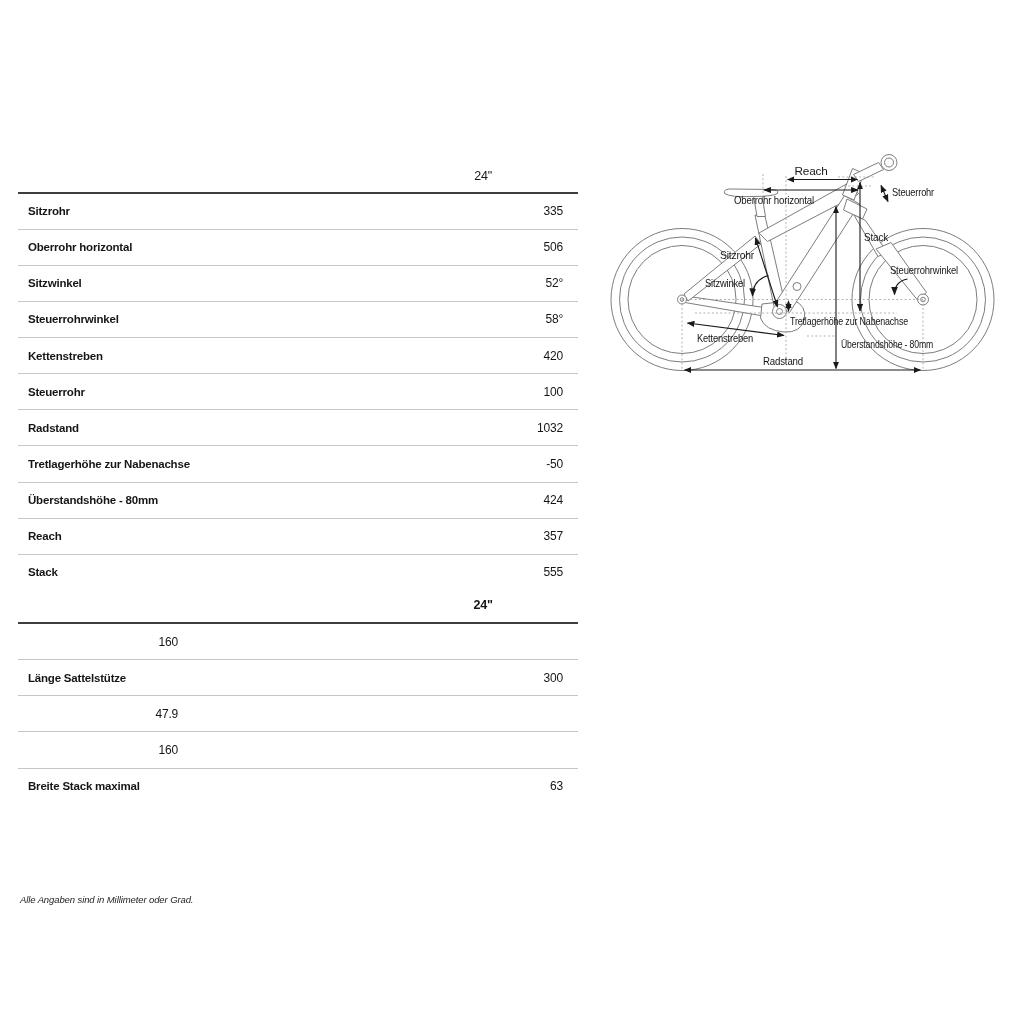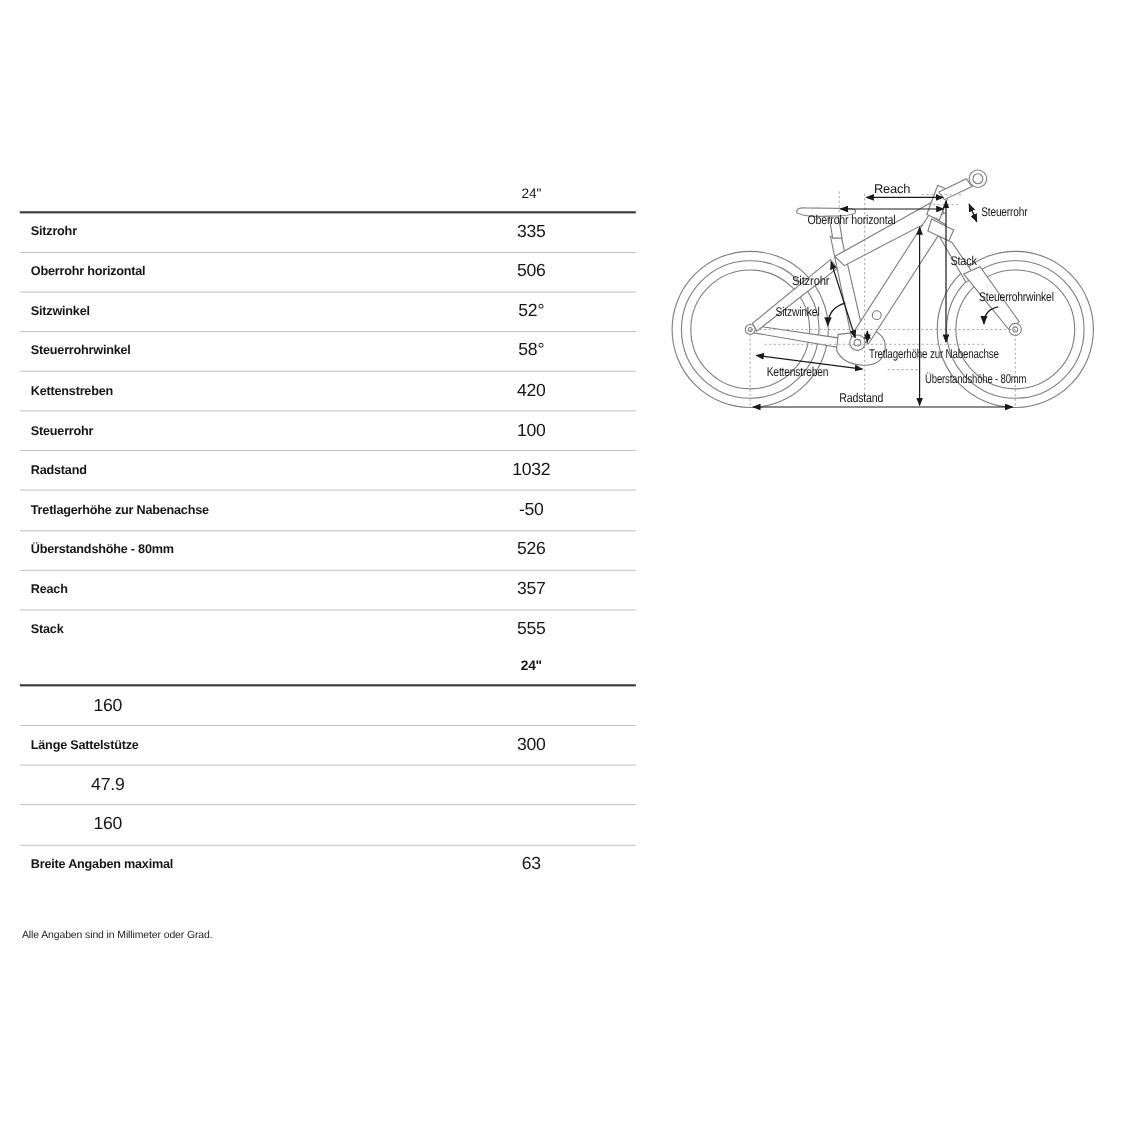--- a/index.html
+++ b/index.html
@@ -5,26 +5,26 @@
   html,body{margin:0;padding:0;background:#fff;}
   .page{position:relative;width:1020px;height:1020px;background:#fff;overflow:hidden;
         font-family:"Liberation Sans",sans-serif;color:#161616;}
   .geo-table{position:absolute;left:18px;width:560px;}
   .geo-table .thead{display:flex;align-items:center;border-bottom:2px solid #3d3d3d;}
   .geo-table.t1 .thead{height:31.5px;}
   .geo-table.t2 .thead{height:34px;}
   .geo-table .row{display:flex;align-items:center;height:35.15px;border-bottom:1px solid #c6c6c6;}
   .geo-table .row:last-child{border-bottom:none;}
   .lbl{flex:1;padding-left:10px;font-weight:bold;font-size:11.5px;letter-spacing:-0.2px;}
-  .val{width:160px;margin-right:15px;text-align:center;font-size:16px;letter-spacing:-0.2px;}
+  .val{width:160px;margin-right:15px;text-align:right;font-size:12px;letter-spacing:-0.2px;}
   .hd-spacer{flex:1;}
   .hd-val{width:160px;margin-right:15px;text-align:center;font-size:12.5px;letter-spacing:-0.2px;}
   .t1 .hd-val{font-weight:400;}
   .t2 .hd-val{font-weight:bold;}
-  .footnote{position:absolute;left:20px;top:845px;font-size:9.5px;letter-spacing:-0.1px;color:#222;}
+  .footnote{position:absolute;left:20px;top:894px;font-size:9.5px;letter-spacing:-0.1px;color:#222;font-style:italic;}
   .diagram{position:absolute;left:600px;top:140px;width:420px;height:250px;}
   svg text{font-family:"Liberation Sans",sans-serif;font-size:11.5px;fill:#161616;letter-spacing:-0.2px;}
 </style>
 </head>
 <body>
 
 <div class="page">
 
   <div class="geo-table t1" style="top:160px;">
     <div class="thead">
@@ -58,21 +58,21 @@
     <div class="row">
         <span class="lbl">Radstand</span>
         <span class="val">1032</span>
       </div>
     <div class="row">
         <span class="lbl">Tretlagerhöhe zur Nabenachse</span>
         <span class="val">-50</span>
       </div>
     <div class="row">
         <span class="lbl">Überstandshöhe - 80mm</span>
-        <span class="val">526</span>
+        <span class="val">424</span>
       </div>
     <div class="row">
         <span class="lbl">Reach</span>
         <span class="val">357</span>
       </div>
     <div class="row">
         <span class="lbl">Stack</span>
         <span class="val">555</span>
       </div>
   </div>
@@ -89,21 +89,21 @@
         <span class="lbl">Länge Sattelstütze</span>
         <span class="val">300</span>
       </div>
     <div class="row">
         <span class="val">47.9</span>
       </div>
     <div class="row">
         <span class="val">160</span>
       </div>
     <div class="row">
-        <span class="lbl">Breite Angaben maximal</span>
+        <span class="lbl">Breite Stack maximal</span>
         <span class="val">63</span>
       </div>
   </div>
 
   <div class="footnote">Alle Angaben sind in Millimeter oder Grad.</div>
 
   <svg class="diagram" viewBox="0 0 420 250">
     <defs>
       <marker id="ah" viewBox="0 0 10 8" refX="9" refY="4" markerWidth="7" markerHeight="5.6" orient="auto-start-reverse">
         <path d="M0,0 L10,4 L0,8 Z" fill="#1a1a1a"></path>

